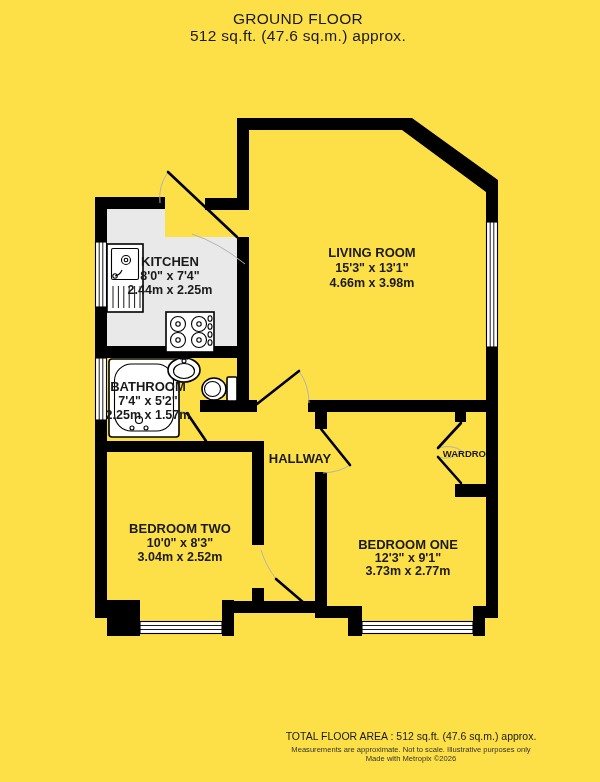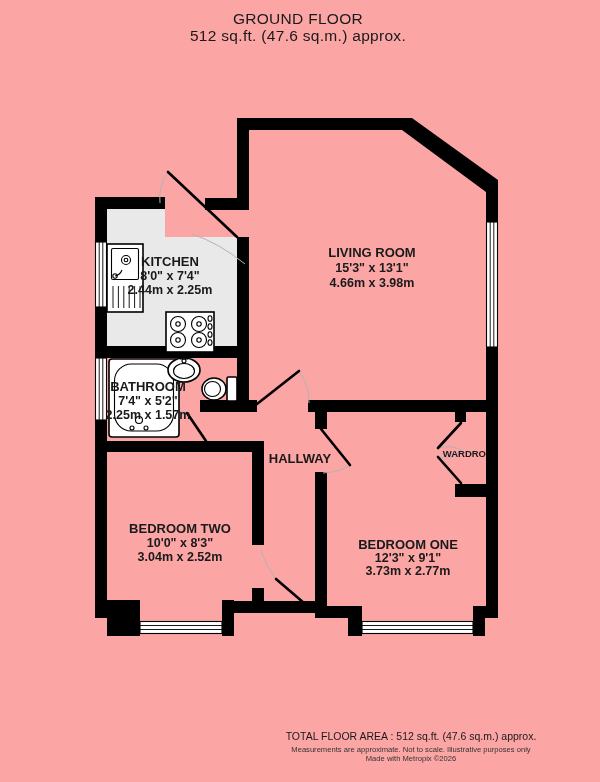--- a/index.html
+++ b/index.html
@@ -1,16 +1,16 @@
 <!DOCTYPE html>
 <html style="--wall: #000000; --kitchen-floor: #e9e9e9; --door-arc: #b3b3b3; --text: #1a1a1a;"><head>
 <meta charset="utf-8">
 <style>
   html,body{margin:0;padding:0;background:#ffffff;}
-  .page{width:600px;height:782px;position:relative;background:#fca5a5;
+  .page{width:600px;height:782px;position:relative;background:#fde047;
         font-family:"Liberation Sans", sans-serif;}
   svg{display:block;}
   .wall{fill:var(--wall,#000);stroke:none;}
   .floor{fill:var(--kitchen-floor,#e9e9e9);}
   .win{fill:#fff;stroke:var(--wall,#000);stroke-width:1.1;}
   .winline{stroke:var(--wall,#000);stroke-width:0.9;fill:none;}
   .blade{stroke:var(--wall,#000);stroke-width:2.6;fill:none;stroke-linecap:round;}
   .arc{stroke:var(--door-arc,#b3b3b3);stroke-width:1;fill:none;}
   .fix{fill:#fff;stroke:var(--wall,#000);stroke-width:1.6;}
   .fix2{fill:none;stroke:var(--wall,#000);stroke-width:1.1;}

